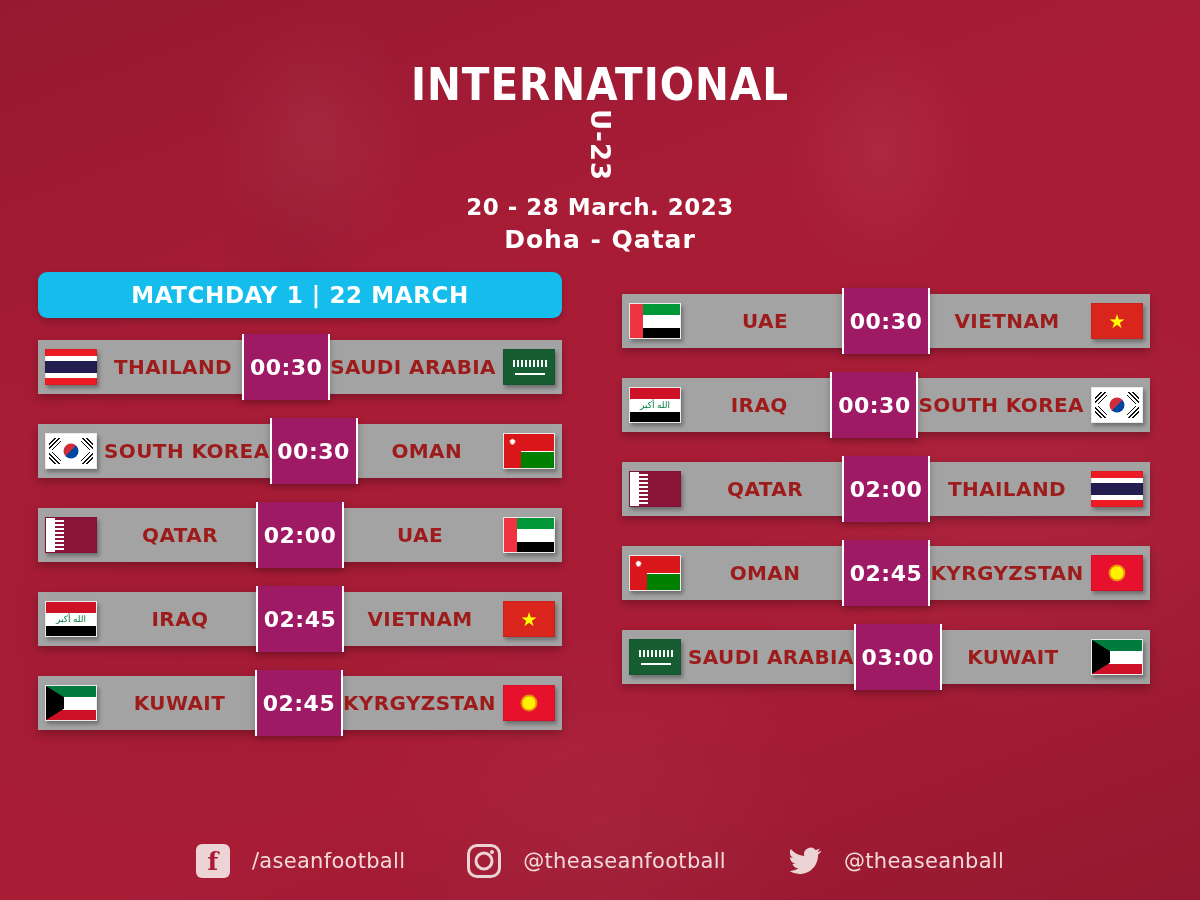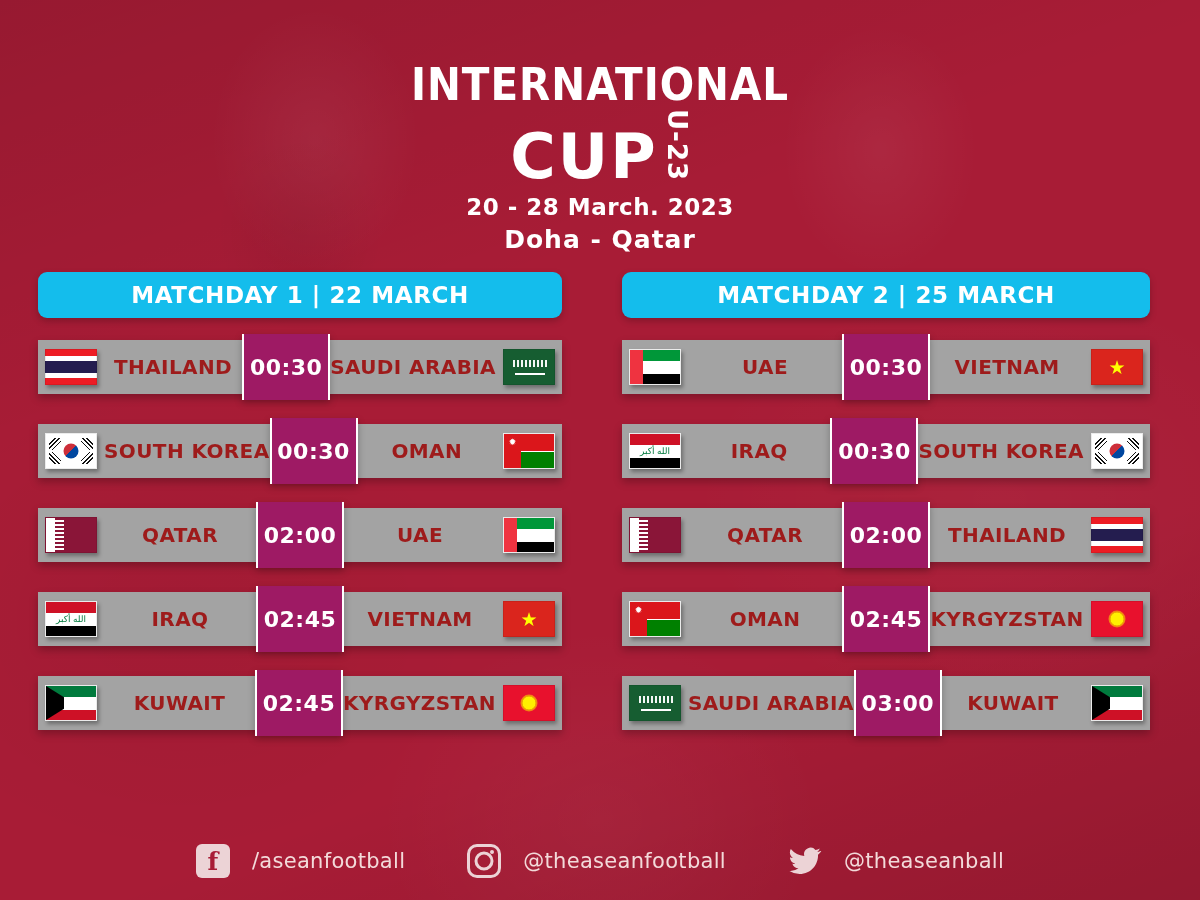--- a/index.html
+++ b/index.html
@@ -225,21 +225,20 @@
   .si-tw svg { width:34px; height:34px; display:block; }
 </style>
 </head>
 <body>
 
 <div class="bg-art"></div>
 
 <div class="header">
   <div class="logo-int">INTERNATIONAL</div>
   <div class="logo-cup-wrap">
-    <div class="logo-cup">CUP</div>
     <div class="logo-u23">U-23</div>
   </div>
   <div class="logo-date">20 - 28  March. 2023</div>
   <div class="logo-venue">Doha - Qatar</div>
 </div>
 
 <div class="columns">
   <div class="column col-left">
     <div class="md-header">MATCHDAY 1 | 22 MARCH</div>
     <div class="rows">
@@ -302,21 +301,20 @@
           <div class="team">KYRGYZSTAN</div>
           <div class="flag-cell">
             <div class="flag f-kyrgyzstan">
               <span class="emblem"></span>
             </div>
           </div>
         </div>
       </div>
   </div>
   <div class="column col-right">
-    <div class="md-header">MATCHDAY 2 | 25 MARCH</div>
     <div class="rows">
         <div class="match-row">
           <div class="flag-cell">
             <div class="flag f-uae"></div>
           </div>
           <div class="team">UAE</div>
           <div class="time">00:30</div>
           <div class="team">VIETNAM</div>
           <div class="flag-cell">
             <div class="flag f-vietnam">

